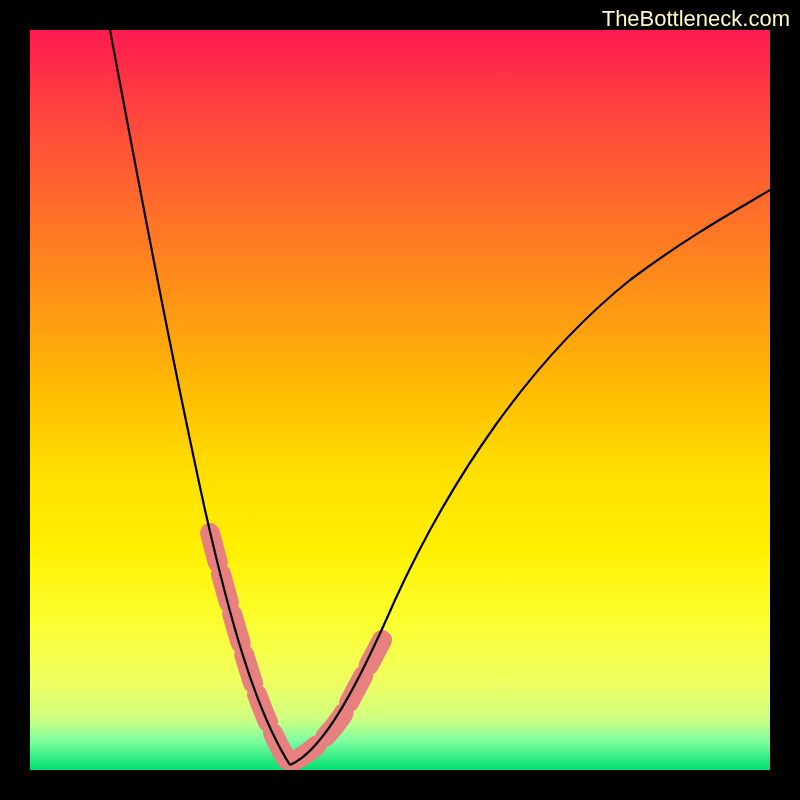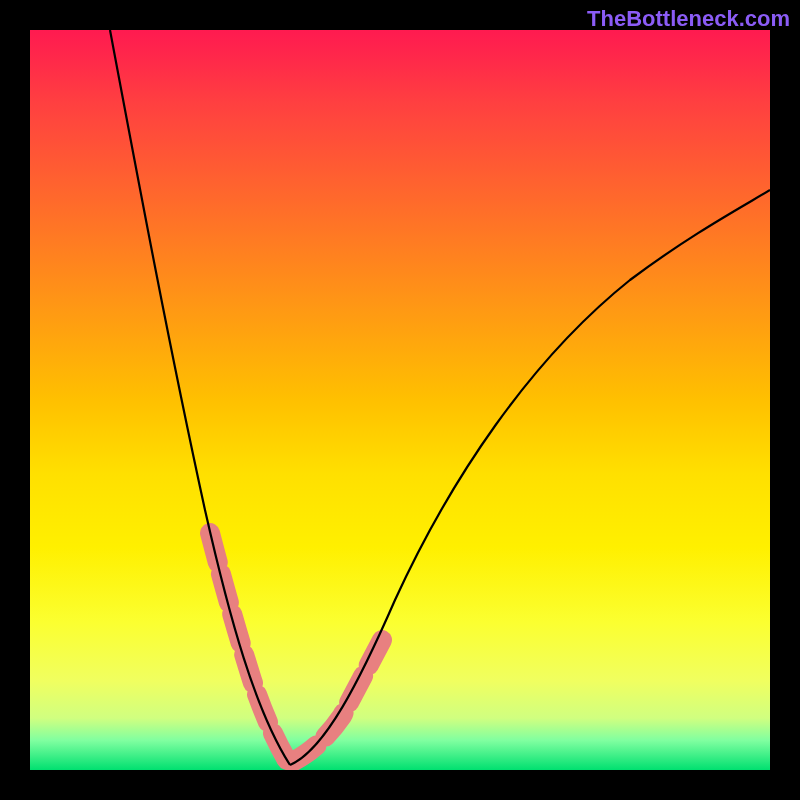--- a/index.html
+++ b/index.html
@@ -7,23 +7,23 @@
     width: 800px;
     height: 800px;
     background: #000;
     position: relative;
     font-family: Arial, sans-serif;
   }
   .watermark {
     position: absolute;
     top: 6px;
     right: 10px;
-    color: #8b5cf6;
+    color: #fef9c3;
     font-size: 22px;
-    font-weight: 700;
+    font-weight: 400;
     z-index: 10;
   }
   .plot-area {
     position: absolute;
     top: 30px;
     left: 30px;
     width: 740px;
     height: 740px;
     background: linear-gradient(to bottom,
       #ff1a50 0%,

